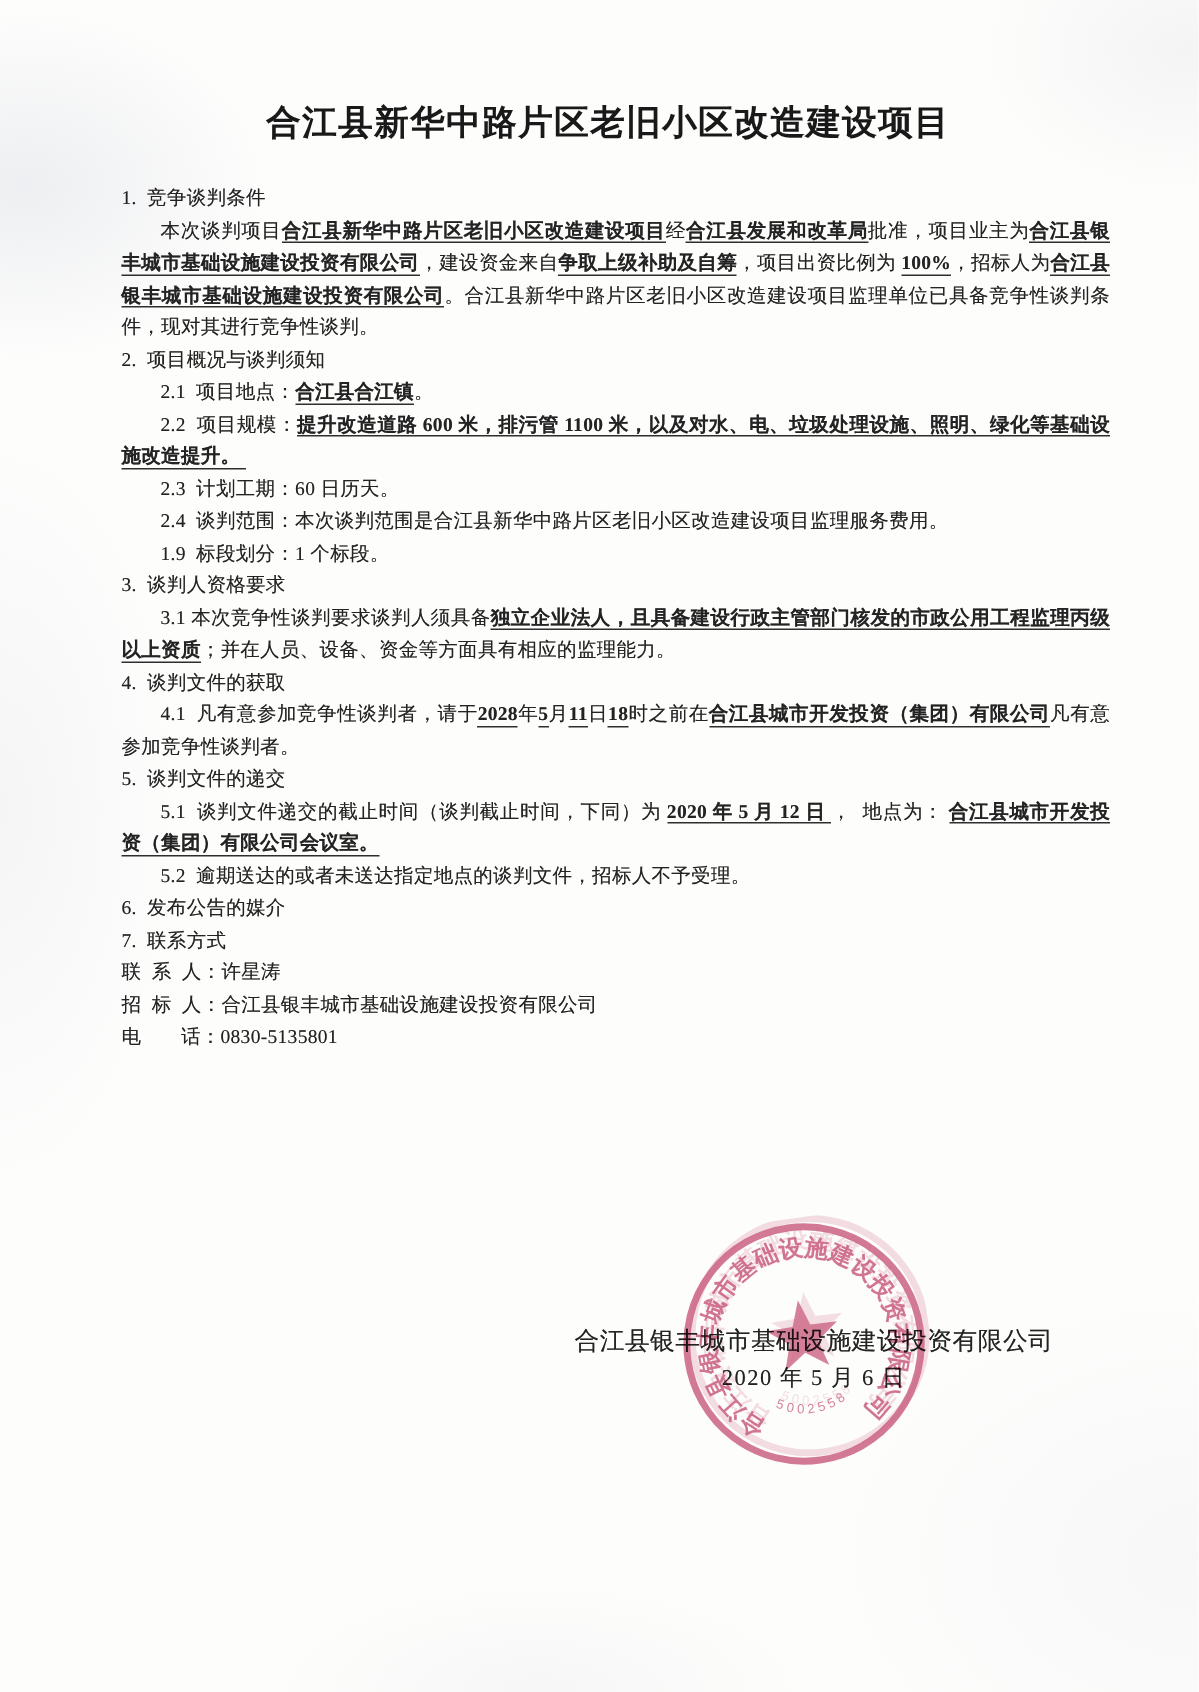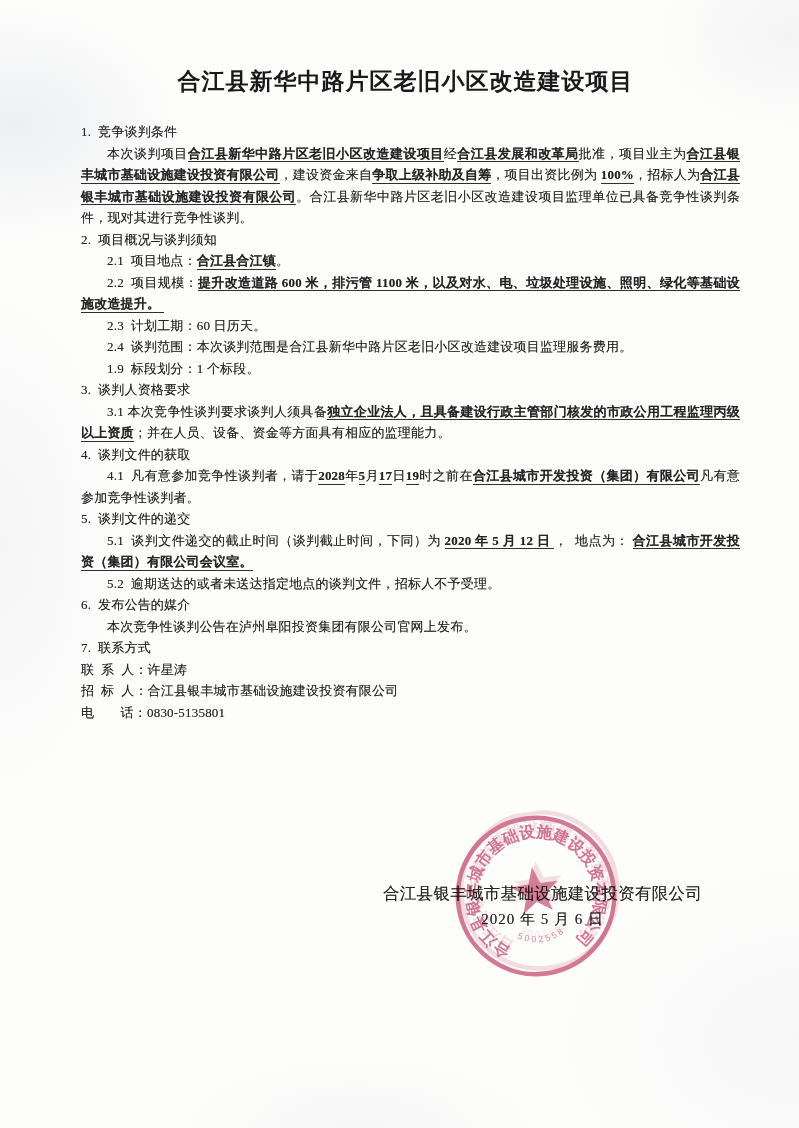--- a/index.html
+++ b/index.html
@@ -57,26 +57,25 @@
       <p class="para body indent"><span>本次谈判项目</span><span class="ul b">合江县新华中路片区老旧小区改造建设项目</span><span>经</span><span class="ul b">合江县发展和改革局</span><span>批准，项目业主为</span><span class="ul b">合江县银丰城市基础设施建设投资有限公司</span><span>，建设资金来自</span><span class="ul b">争取上级补助及自筹</span><span>，项目出资比例为 </span><span class="ul b">100%</span><span>，招标人为</span><span class="ul b">合江县银丰城市基础设施建设投资有限公司</span><span>。合江县新华中路片区老旧小区改造建设项目监理单位已具备竞争性谈判条件，现对其进行竞争性谈判。</span></p>
       <p class="para heading"><span>2.  项目概况与谈判须知</span></p>
       <p class="para body indent"><span>2.1  项目地点：</span><span class="ul b">合江县合江镇</span><span>。</span></p>
       <p class="para body indent"><span>2.2  项目规模：</span><span class="ul b">提升改造道路 600 米，排污管 1100 米，以及对水、电、垃圾处理设施、照明、绿化等基础设施改造提升。 </span></p>
       <p class="para body indent"><span>2.3  计划工期：60 日历天。</span></p>
       <p class="para body indent"><span>2.4  谈判范围：本次谈判范围是合江县新华中路片区老旧小区改造建设项目监理服务费用。</span></p>
       <p class="para body indent"><span>1.9  标段划分：1 个标段。</span></p>
       <p class="para heading"><span>3.  谈判人资格要求</span></p>
       <p class="para body indent"><span>3.1 本次竞争性谈判要求谈判人须具备</span><span class="ul b">独立企业法人，且具备建设行政主管部门核发的市政公用工程监理丙级以上资质</span><span>；并在人员、设备、资金等方面具有相应的监理能力。</span></p>
       <p class="para heading"><span>4.  谈判文件的获取</span></p>
-      <p class="para body indent"><span>4.1  凡有意参加竞争性谈判者，请于</span><span class="ul b">2028</span><span>年</span><span class="ul b">5</span><span>月</span><span class="ul b">17</span><span>日</span><span class="ul b">19</span><span>时之前在</span><span class="ul b">合江县城市开发投资（集团）有限公司</span><span>凡有意参加竞争性谈判者。</span></p>
+      <p class="para body indent"><span>4.1  凡有意参加竞争性谈判者，请于</span><span class="ul b">2028</span><span>年</span><span class="ul b">5</span><span>月</span><span class="ul b">11</span><span>日</span><span class="ul b">18</span><span>时之前在</span><span class="ul b">合江县城市开发投资（集团）有限公司</span><span>凡有意参加竞争性谈判者。</span></p>
       <p class="para heading"><span>5.  谈判文件的递交</span></p>
       <p class="para body indent"><span>5.1  谈判文件递交的截止时间（谈判截止时间，下同）为 </span><span class="ul b">2020 年 5 月 12 日 </span><span>，  地点为： </span><span class="ul b">合江县城市开发投资（集团）有限公司会议室。</span></p>
       <p class="para body indent"><span>5.2  逾期送达的或者未送达指定地点的谈判文件，招标人不予受理。</span></p>
       <p class="para heading"><span>6.  发布公告的媒介</span></p>
-      <p class="para body indent"><span>本次竞争性谈判公告在泸州阜阳投资集团有限公司官网上发布。</span></p>
       <p class="para heading"><span>7.  联系方式</span></p>
       <p class="para contact"><span>联  系  人：许星涛</span></p>
       <p class="para contact"><span>招  标  人：合江县银丰城市基础设施建设投资有限公司</span></p>
       <p class="para contact"><span>电　　话：0830-5135801</span></p>
     </div>
 
   <div class="signature">
     <div class="company">合江县银丰城市基础设施建设投资有限公司</div>
     <div class="date">2020 年 5 月 6 日</div>
   </div>

